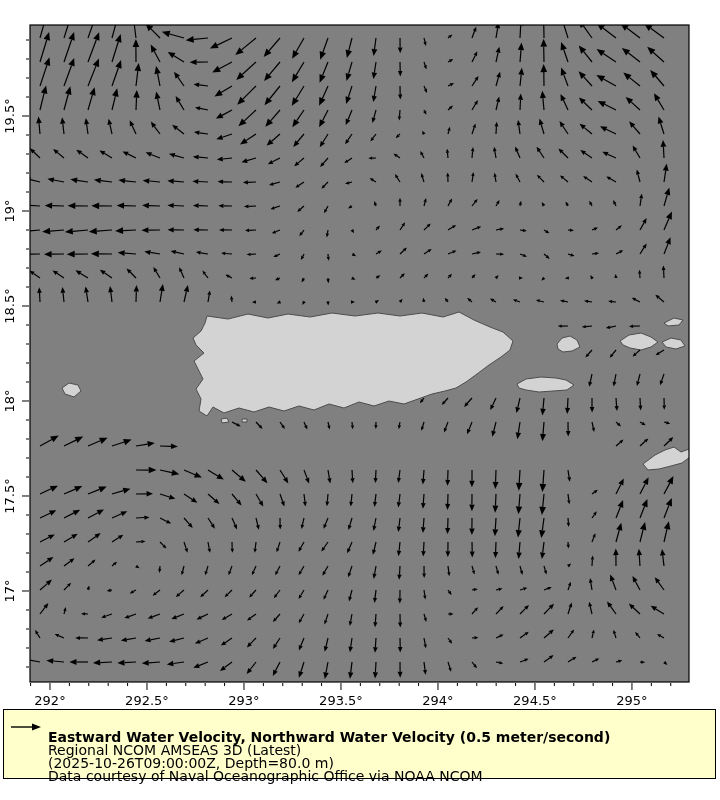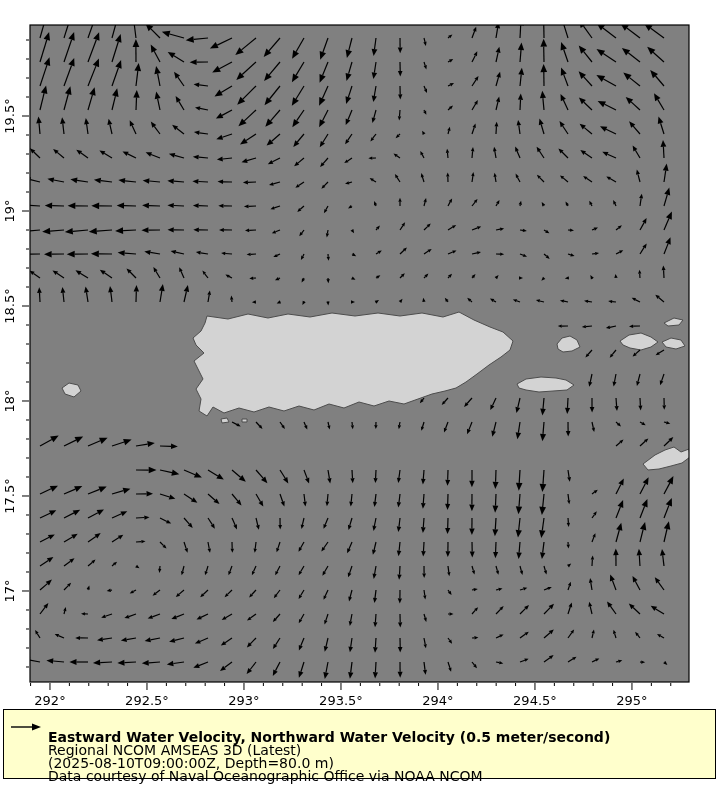--- a/index.html
+++ b/index.html
@@ -2567,17 +2567,17 @@
   <div class="legend-box">
     <div class="legend-arrow-col">
       <svg width="32" height="10">
         <line x1="1" y1="5" x2="24" y2="5" stroke="#000" stroke-width="1.4"></line>
         <polygon points="31,5 22,1.5 22,8.5" fill="#000"></polygon>
       </svg>
     </div>
     <div class="legend-text-col">
       <div class="legend-title">Eastward Water Velocity, Northward Water Velocity (0.5 meter/second)</div>
       <div class="legend-line">Regional NCOM AMSEAS 3D (Latest)</div>
-      <div class="legend-line">(2025-08-10T09:00:00Z, Depth=80.0 m)</div>
+      <div class="legend-line">(2025-10-26T09:00:00Z, Depth=80.0 m)</div>
       <div class="legend-line">Data courtesy of Naval Oceanographic Office via NOAA NCOM</div>
     </div>
   </div>
 </div>
 
 </body></html>

